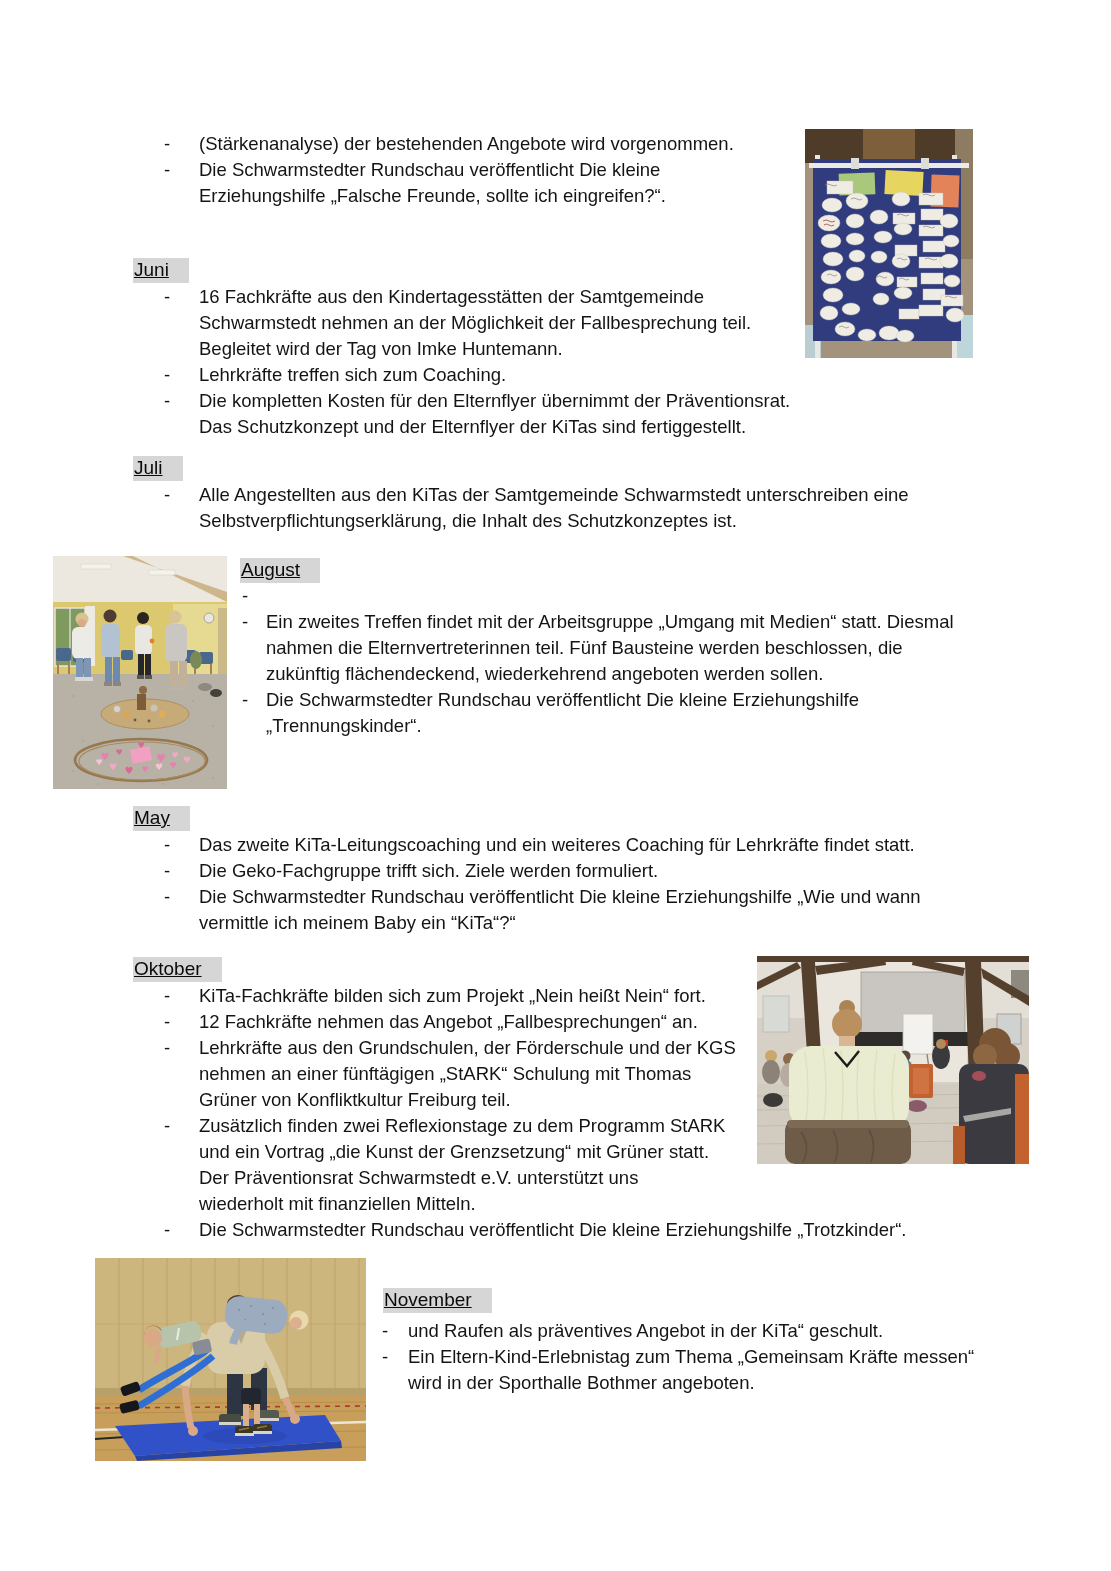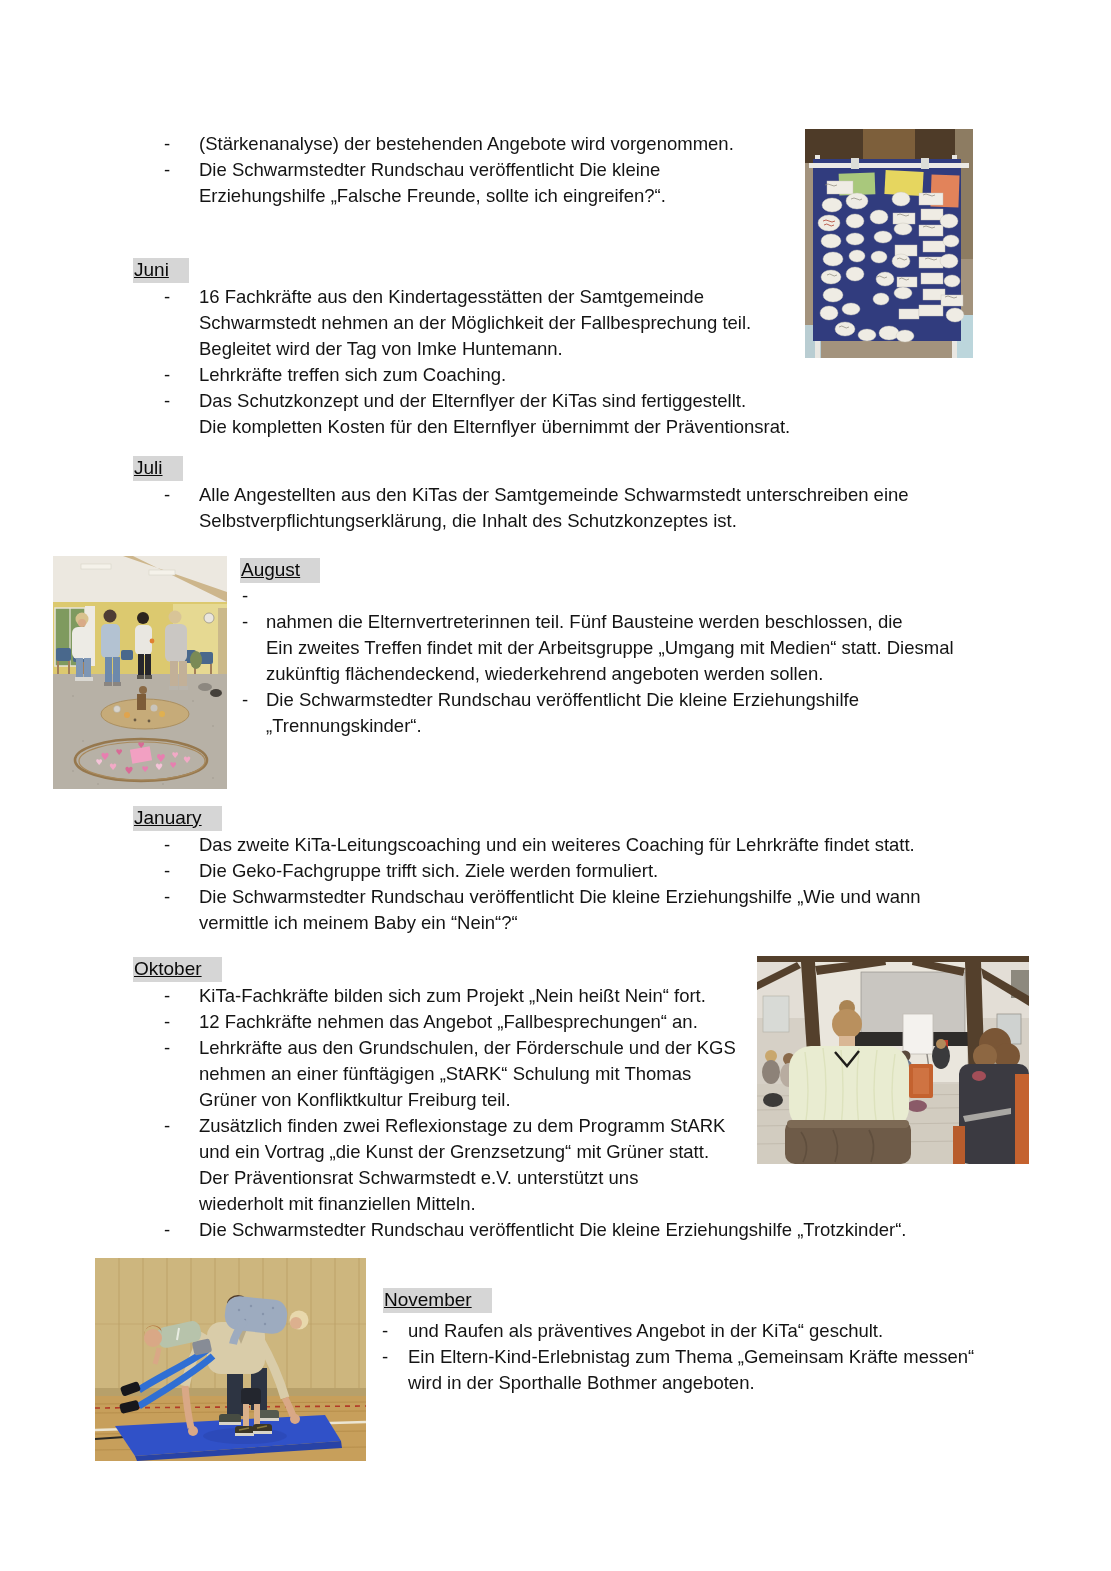--- a/index.html
+++ b/index.html
@@ -71,22 +71,22 @@
       </li>
       <li>
         <span class="marker">-</span>
         <div class="content">
           <div class="line"><span>Lehrkräfte treffen sich zum Coaching.</span></div>
         </div>
       </li>
       <li>
         <span class="marker">-</span>
         <div class="content">
+          <div class="line"><span>Die kompletten Kosten für den Elternflyer übernimmt der Präventionsrat.</span></div>
           <div class="line"><span>Das Schutzkonzept und der Elternflyer der KiTas sind fertiggestellt.</span></div>
-          <div class="line"><span>Die kompletten Kosten für den Elternflyer übernimmt der Präventionsrat.</span></div>
         </div>
       </li>
     </ul>
 
   <div class="month" style="left:133px;top:456px">Juli</div>
   <ul class="bullets indent-35" style="left:164px;top:482px;width:880px">
       <li>
         <span class="marker">-</span>
         <div class="content">
           <div class="line"><span>Alle Angestellten aus den KiTas der Samtgemeinde Schwarmstedt unterschreiben eine</span></div>
@@ -96,53 +96,53 @@
     </ul>
 
   <div class="month" style="left:240px;top:558px">August</div>
   <ul class="bullets indent-24" style="left:242px;top:583px;width:820px">
       <li>
         <span class="marker">-</span>
       </li>
       <li>
         <span class="marker">-</span>
         <div class="content">
+          <div class="line"><span>Ein zweites Treffen findet mit der Arbeitsgruppe „Umgang mit Medien“ statt. Diesmal</span></div>
           <div class="line"><span>nahmen die Elternvertreterinnen teil. Fünf Bausteine werden beschlossen, die</span></div>
-          <div class="line"><span>Ein zweites Treffen findet mit der Arbeitsgruppe „Umgang mit Medien“ statt. Diesmal</span></div>
           <div class="line"><span>zukünftig flächendeckend, wiederkehrend angeboten werden sollen.</span></div>
         </div>
       </li>
       <li>
         <span class="marker">-</span>
         <div class="content">
           <div class="line"><span>Die Schwarmstedter Rundschau veröffentlicht </span><span class="bold">Die kleine Erziehungshilfe</span></div>
           <div class="line"><span>„Trennungskinder“.</span></div>
         </div>
       </li>
     </ul>
 
-  <div class="month" style="left:133px;top:806px">January</div>
+  <div class="month" style="left:133px;top:806px">May</div>
   <ul class="bullets indent-35" style="left:164px;top:832px;width:900px">
       <li>
         <span class="marker">-</span>
         <div class="content">
           <div class="line"><span>Das zweite KiTa-Leitungscoaching und ein weiteres Coaching für Lehrkräfte findet statt.</span></div>
         </div>
       </li>
       <li>
         <span class="marker">-</span>
         <div class="content">
           <div class="line"><span>Die Geko-Fachgruppe trifft sich. Ziele werden formuliert.</span></div>
         </div>
       </li>
       <li>
         <span class="marker">-</span>
         <div class="content">
           <div class="line"><span>Die Schwarmstedter Rundschau veröffentlicht </span><span class="bold">Die kleine Erziehungshilfe</span><span> „Wie und wann</span></div>
-          <div class="line"><span>vermittle ich meinem Baby ein “Nein“?“</span></div>
+          <div class="line"><span>vermittle ich meinem Baby ein “KiTa“?“</span></div>
         </div>
       </li>
     </ul>
 
   <div class="month" style="left:133px;top:957px">Oktober</div>
   <ul class="bullets indent-35" style="left:164px;top:983px;width:840px">
       <li>
         <span class="marker">-</span>
         <div class="content">
           <div class="line"><span>KiTa-Fachkräfte bilden sich zum Projekt „Nein heißt Nein“ fort.</span></div>

